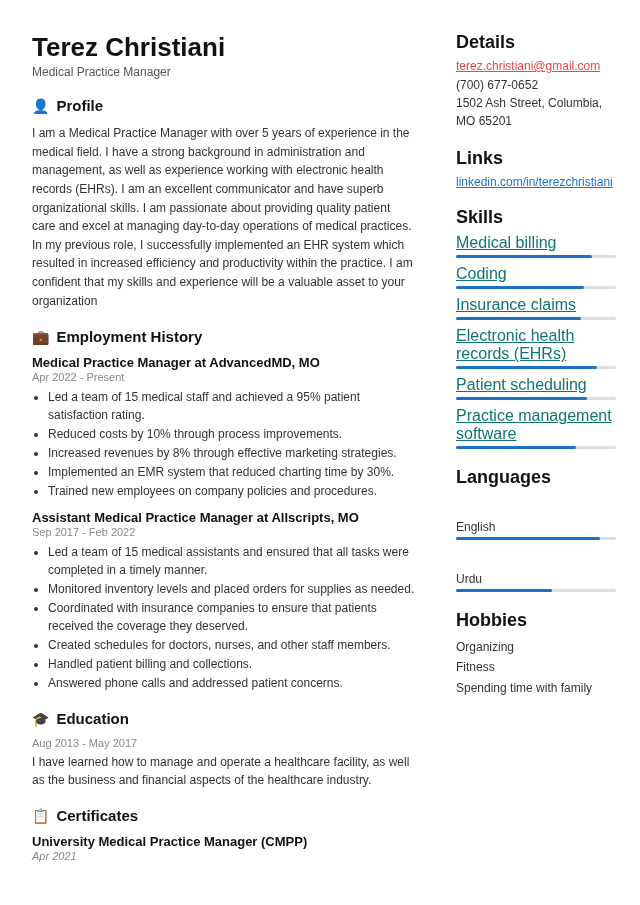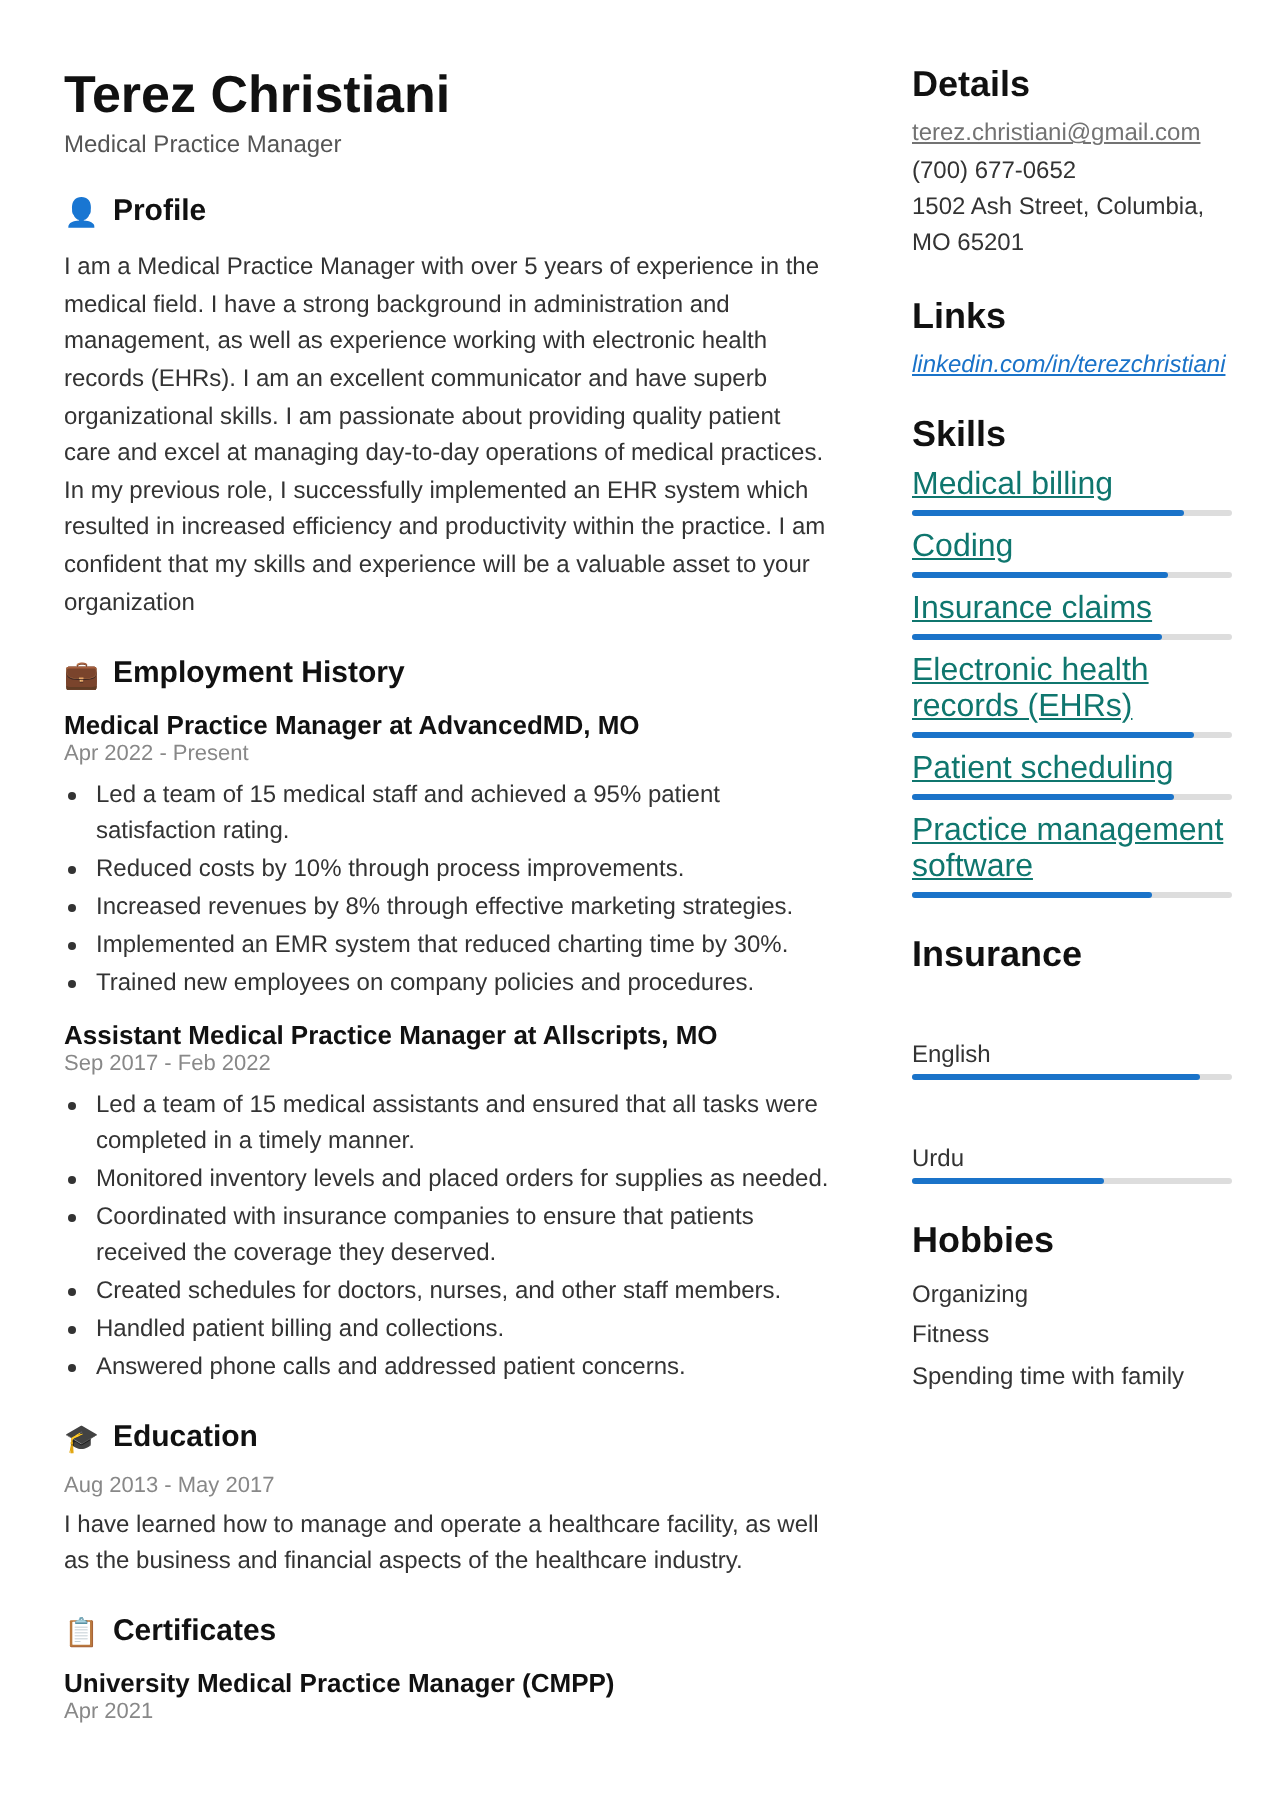--- a/index.html
+++ b/index.html
@@ -103,51 +103,51 @@
     .cert-title {
       font-size: 13px;
       font-weight: bold;
       color: #111;
       margin-bottom: 1px;
     }
     .cert-date {
       font-size: 11px;
       color: #888;
       margin-bottom: 6px;
+      font-style: italic;
     }
 
     
     .right-section {
       margin-bottom: 18px;
     }
     .right-heading {
       font-size: 18px;
       font-weight: bold;
       color: #111;
       margin-bottom: 6px;
     }
     .detail-email {
-      color: #737373;
+      color: #ef4444;
       font-size: 12px;
       text-decoration: underline;
       display: block;
       margin-bottom: 3px;
     }
     .detail-text {
       font-size: 12px;
       color: #333;
       line-height: 1.5;
     }
     .link-item {
       color: #1a73c9;
       font-size: 12px;
       text-decoration: underline;
       display: block;
       margin-bottom: 0;
-      font-style: italic;
     }
     .skill-item {
       margin-bottom: 7px;
     }
     .skill-label {
       font-size: 16px;
       color: #0f766e;
       margin-bottom: 3px;
       text-decoration: underline;
     }
@@ -309,21 +309,21 @@
       </div>
       <div class="skill-item">
         <div class="skill-label">Practice management software</div>
         <div class="skill-bar-bg">
           <div class="skill-bar-fill" style="width:75%"></div>
         </div>
       </div>
     </div>
 
     <div class="right-section">
-      <div class="right-heading">Insurance</div>
+      <div class="right-heading">Languages</div>
       <div class="lang-item">
         <div class="lang-label">English</div>
         <div class="lang-bar-bg">
           <div class="lang-bar-fill" style="width:90%"></div>
         </div>
       </div>
       <div class="lang-item">
         <div class="lang-label">Urdu</div>
         <div class="lang-bar-bg">
           <div class="lang-bar-fill" style="width:60%"></div>

